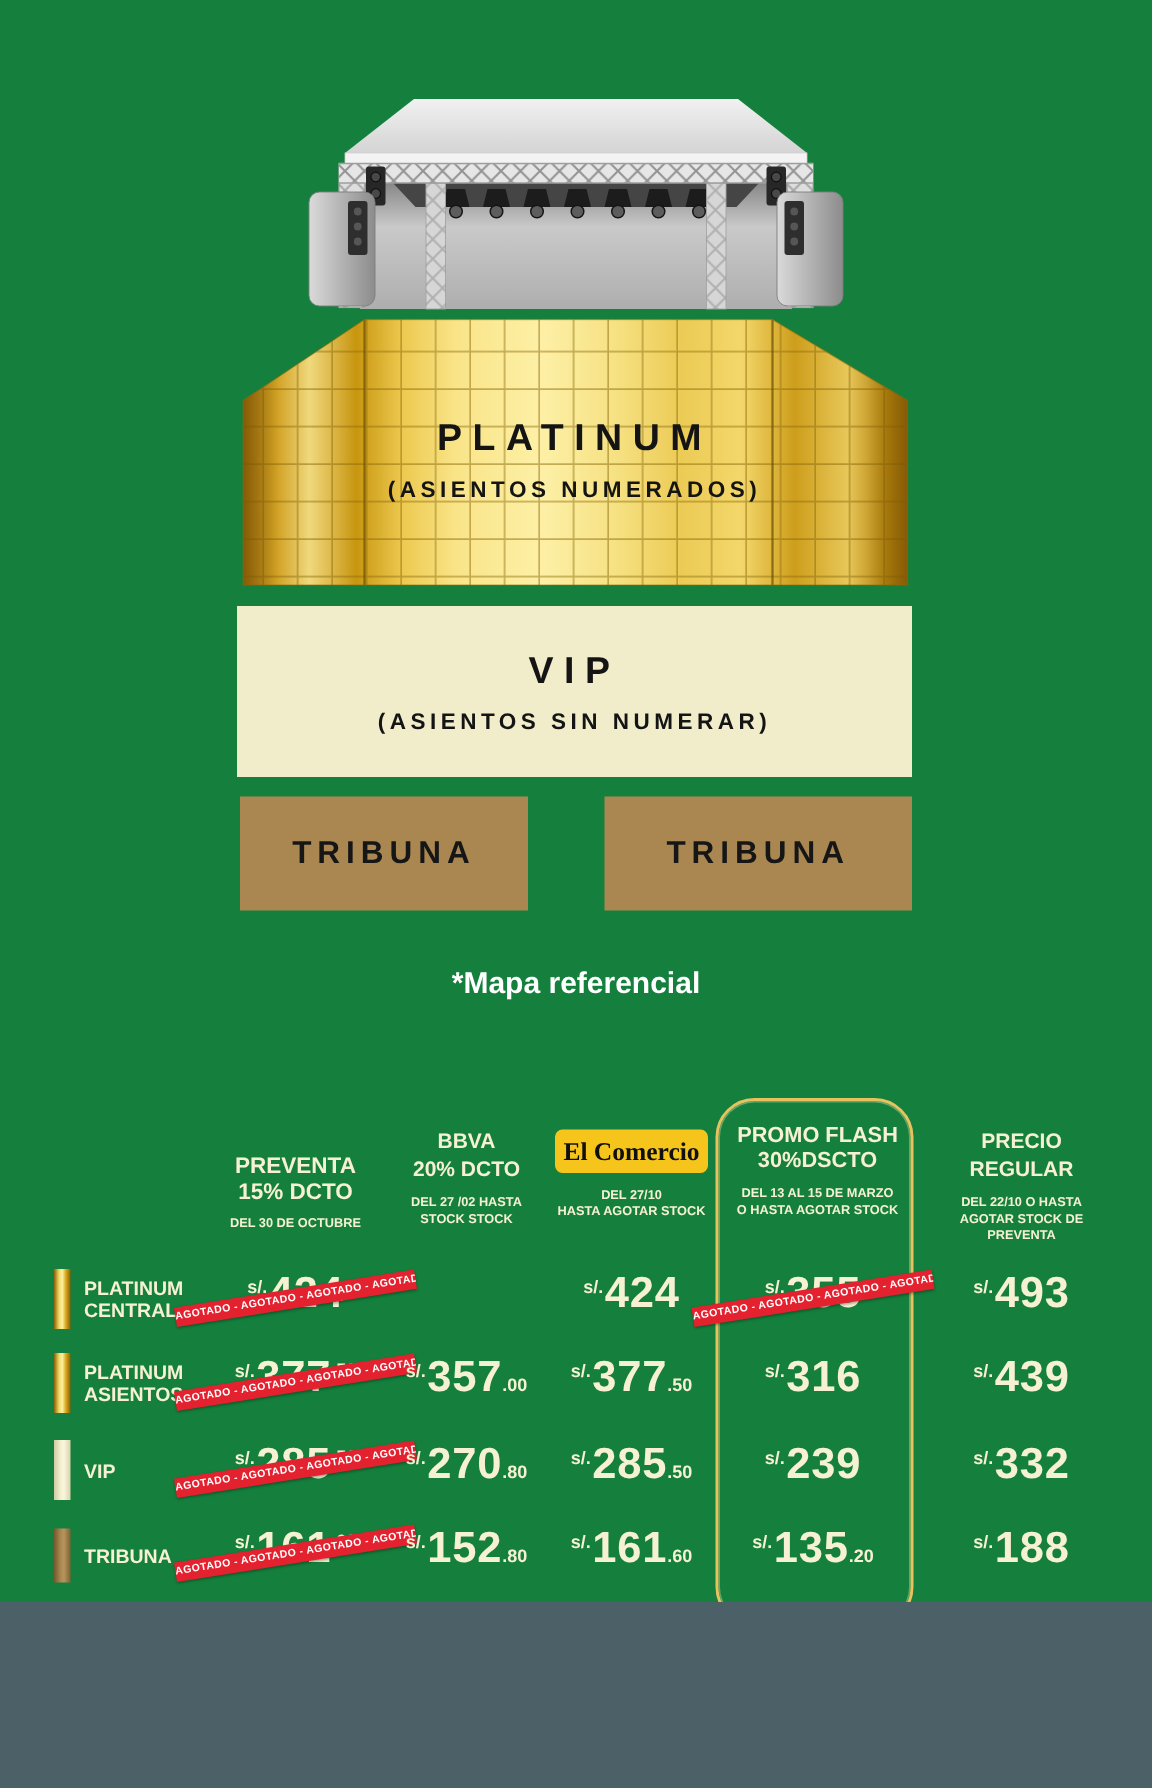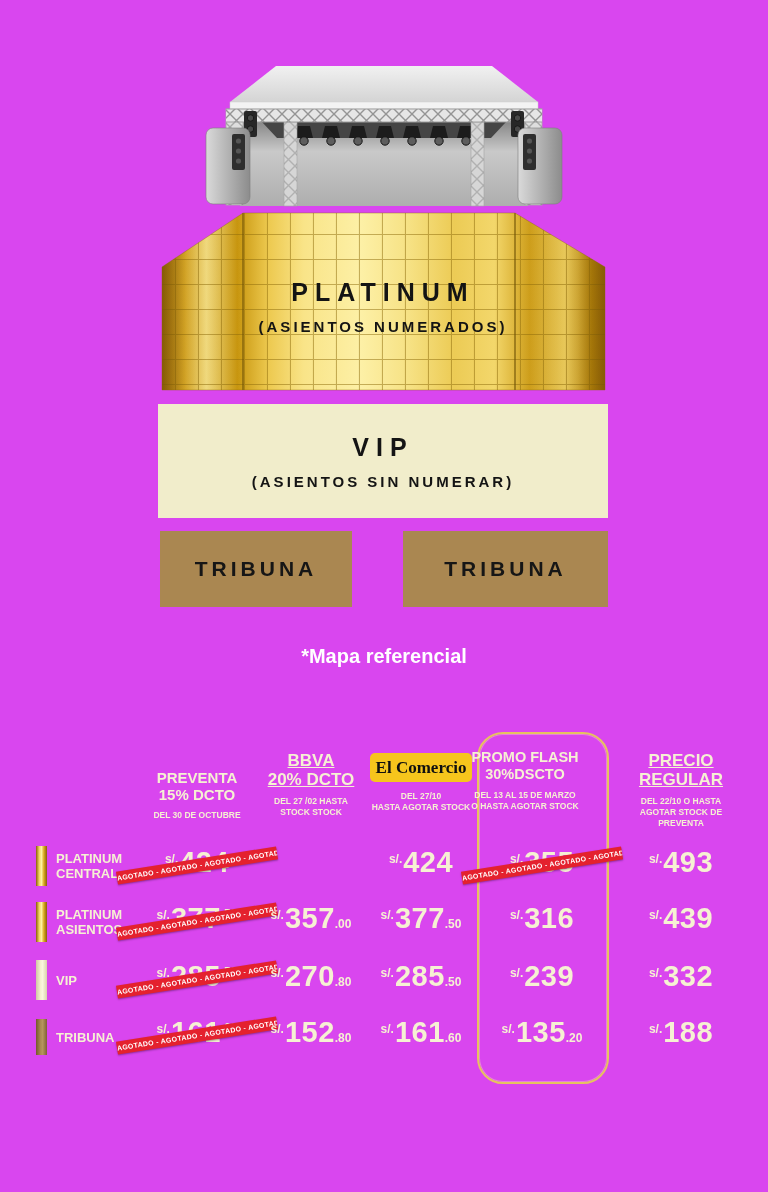--- a/index.html
+++ b/index.html
@@ -1,16 +1,16 @@
 <!DOCTYPE html>
 <html><head>
 <meta charset="utf-8">
 <style>
   html,body{margin:0;padding:0;background:#4b6067;}
-  .canvas{position:relative;width:768px;height:1192px;background:#d946ef;overflow:hidden;
+  .canvas{position:relative;width:768px;height:1068px;background:#15803d;overflow:hidden;
           font-family:"Liberation Sans",sans-serif;}
   .abs{position:absolute;}
 
   
   .vip-block{left:158px;top:404px;width:450px;height:114px;background:#f1edcb;
              display:flex;flex-direction:column;align-items:center;justify-content:center;gap:11px;}
   .tribuna-block{top:531px;height:76px;background:#aa8751;
                  display:flex;align-items:center;justify-content:center;}
   .tri-left{left:160px;width:192px;}
   .tri-right{left:403px;width:205px;}
@@ -23,25 +23,25 @@
             font-weight:600;letter-spacing:3px;color:#141414;}
   .map-note{left:0;width:768px;top:645px;text-align:center;color:#ffffff;
             font-size:20px;font-weight:700;}
 
   
   .cream{color:#f6f1d3;}
   .hdr{position:absolute;width:130px;text-align:center;color:#f6f1d3;}
   .h0{left:132px;top:769px;}
   .h1{left:246px;top:751px;}
   .h2{left:356px;top:753px;}
-  .h3{left:460px;top:749px;}
+  .h3{left:480px;top:749px;}
   .h4{left:616px;top:751px;}
   .ht{font-weight:700;}
   .h0 .ht{font-size:15px;line-height:17px;}
-  .h1 .ht,.h4 .ht{font-size:17px;line-height:19px;text-decoration:underline;}
+  .h1 .ht,.h4 .ht{font-size:14px;line-height:19px;}
   .h3 .ht{font-size:14.5px;line-height:17px;}
   .hs{font-size:8.5px;line-height:11px;font-weight:700;}
   .hs.first{margin-top:7px;}
   .comercio-logo{width:102px;height:29px;margin:0 auto 9px auto;background:#f6c51c;
                  border-radius:5px;color:#101010;font-family:"Liberation Serif",serif;
                  font-weight:700;font-size:17px;line-height:29px;}
   .promo-box{left:477px;top:732px;width:128px;height:348px;border:2px solid #e7c25f;
              border-radius:26px;box-shadow:inset 0 0 0 1px rgba(255,240,190,.35);}
 
   .rowlab{position:absolute;left:36px;display:flex;align-items:center;gap:9px;height:40px;}

